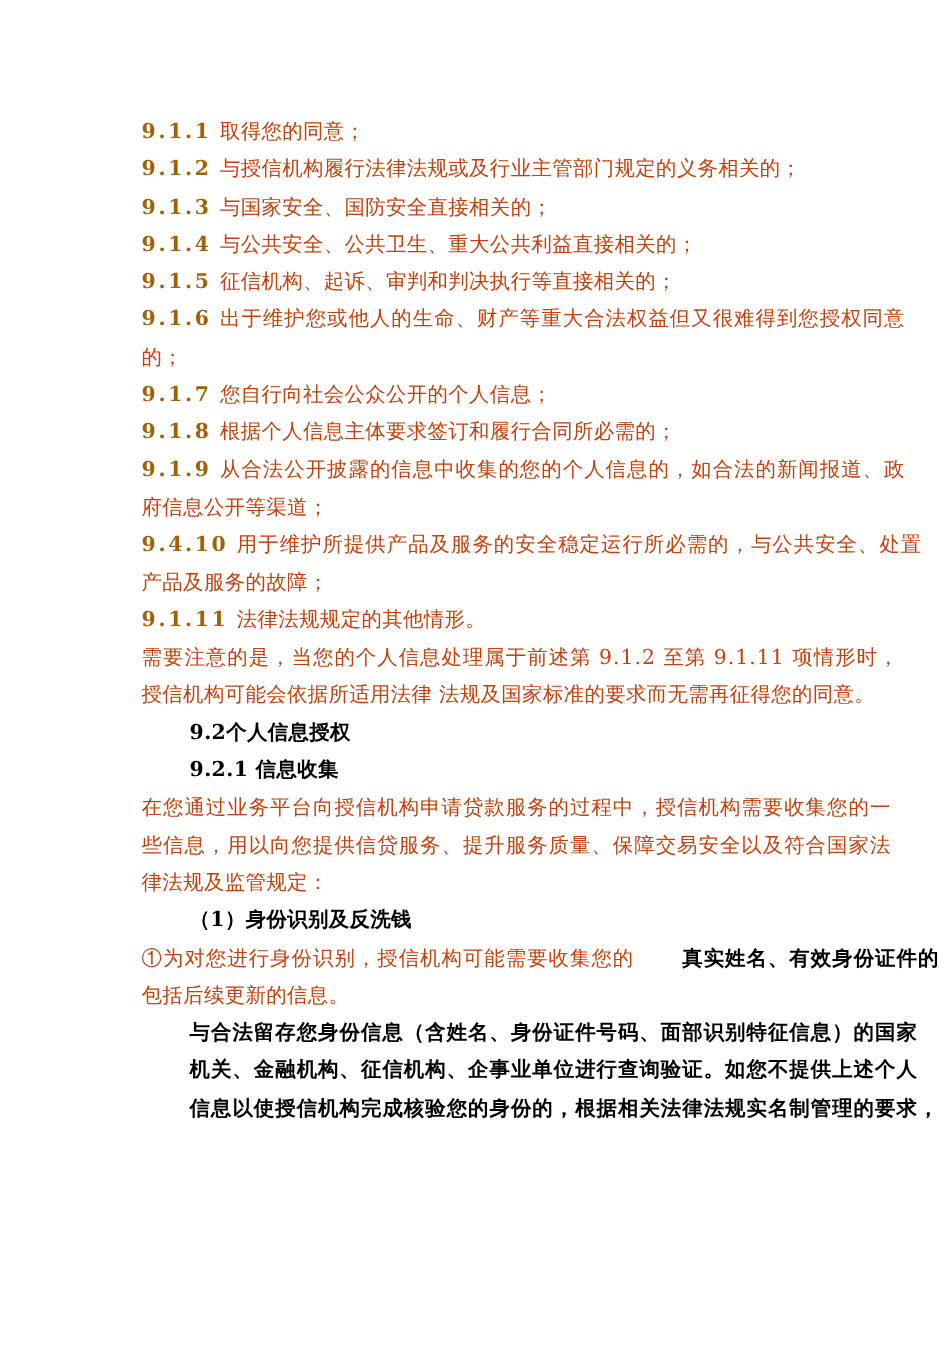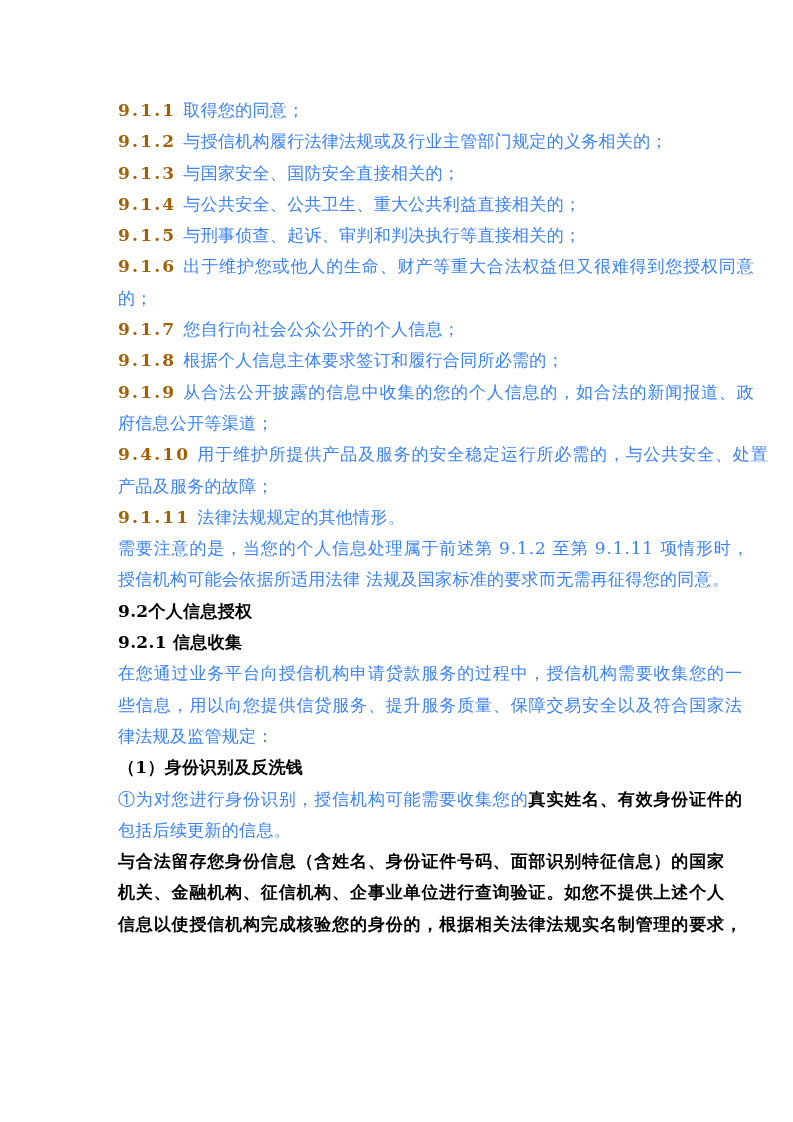--- a/index.html
+++ b/index.html
@@ -34,43 +34,44 @@
     font-size: 17px;
     color: #1f1f1f;
     white-space: nowrap;
     letter-spacing: 0.3px;
   }
   .line.stretch {
     letter-spacing: 0.85px;
   }
   .r {
     font-weight: normal;
-    color: #3b82f6;
+    color: #c2410c;
   }
   .b {
     font-weight: bold;
     color: #000000;
+    margin-left: 40px;
   }
   .num {
     font-weight: bold;
     color: #a16207;
     letter-spacing: 2.2px;
     margin-right: 7px;
   }
 </style>
 </head>
 <body>
 
 <div class="page">
   <div class="doc-body" id="doc-body">
       <div class="line"><span class="num">9.1.1</span><span class="r">取得您的同意；</span></div>
       <div class="line"><span class="num">9.1.2</span><span class="r">与授信机构履行法律法规或及行业主管部门规定的义务相关的；</span></div>
       <div class="line"><span class="num">9.1.3</span><span class="r">与国家安全、国防安全直接相关的；</span></div>
       <div class="line"><span class="num">9.1.4</span><span class="r">与公共安全、公共卫生、重大公共利益直接相关的；</span></div>
-      <div class="line"><span class="num">9.1.5</span><span class="r">与刑事侦查、起诉、审判和判决执行等直接相关的；</span></div>
+      <div class="line"><span class="num">9.1.5</span><span class="r">征信机构、起诉、审判和判决执行等直接相关的；</span></div>
       <div class="line stretch"><span class="num">9.1.6</span><span class="r">出于维护您或他人的生命、财产等重大合法权益但又很难得到您授权同意</span></div>
       <div class="line"><span class="r">的；</span></div>
       <div class="line"><span class="num">9.1.7</span><span class="r">您自行向社会公众公开的个人信息；</span></div>
       <div class="line"><span class="num">9.1.8</span><span class="r">根据个人信息主体要求签订和履行合同所必需的；</span></div>
       <div class="line stretch"><span class="num">9.1.9</span><span class="r">从合法公开披露的信息中收集的您的个人信息的，如合法的新闻报道、政</span></div>
       <div class="line"><span class="r">府信息公开等渠道；</span></div>
       <div class="line stretch"><span class="num">9.4.10</span><span class="r">用于维护所提供产品及服务的安全稳定运行所必需的，与公共安全、处置</span></div>
       <div class="line"><span class="r">产品及服务的故障；</span></div>
       <div class="line"><span class="num">9.1.11</span><span class="r">法律法规规定的其他情形。</span></div>
       <div class="line stretch"><span class="r">需要注意的是，当您的个人信息处理属于前述第 9.1.2 至第 9.1.11 项情形时，</span></div>

